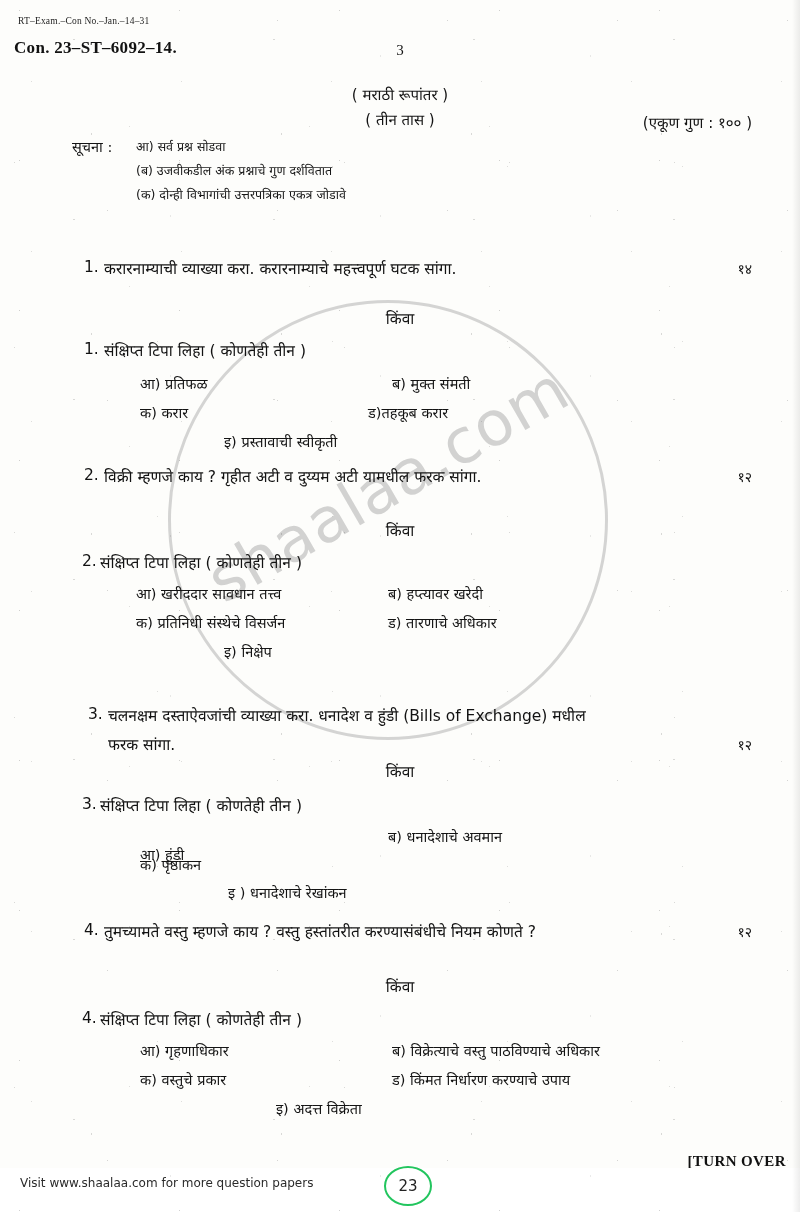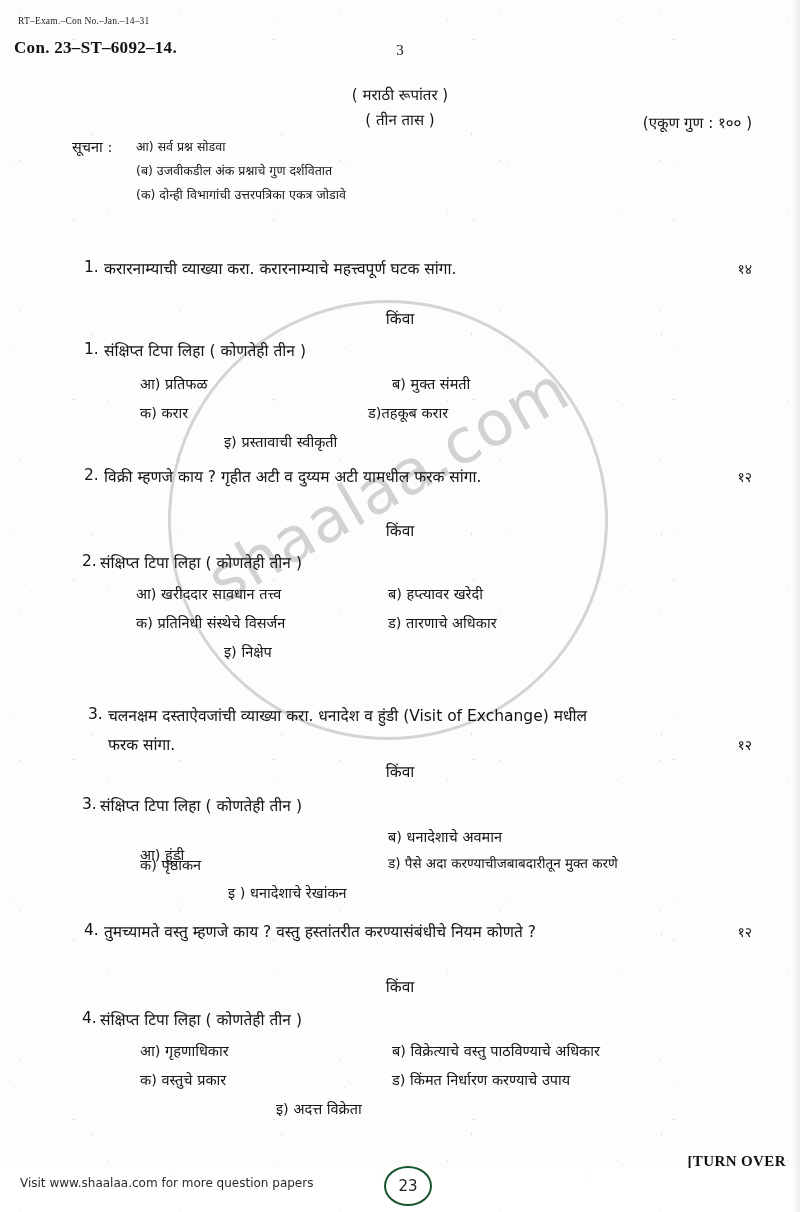--- a/index.html
+++ b/index.html
@@ -193,21 +193,21 @@
     font-size: 15px;
     letter-spacing: .4px;
     color: #111;
   }
   #pagestamp {
     position: absolute;
     left: 384px;
     top: 1166px;
     width: 44px;
     height: 36px;
-    border: 2px solid #14532d;
+    border: 2px solid #22c55e;
     border-radius: 50%;
     font-family: "DejaVu Sans", sans-serif;
     font-size: 15px;
     color: #222;
     display: flex;
     align-items: center;
     justify-content: center;
   }
   .edge-shadow {
     position: absolute;
@@ -262,32 +262,31 @@
 
   <div class="q qtext dv" style="left:82px; top:552px;">2.</div>
   <div class="q qtext dv" style="left:100px; top:551px;">संक्षिप्त टिपा लिहा ( कोणतेही तीन )</div>
   <div class="opt dv" style="left:136px; top:583px;">आ) खरीददार सावधान तत्त्व</div>
   <div class="opt dv" style="left:388px; top:583px;">ब) हप्त्यावर खरेदी</div>
   <div class="opt dv" style="left:136px; top:612px;">क) प्रतिनिधी संस्थेचे विसर्जन</div>
   <div class="opt dv" style="left:388px; top:612px;">ड) तारणाचे अधिकार</div>
   <div class="opt dv" style="left:224px; top:641px;">इ) निक्षेप</div>
 
   <div class="q qtext dv" style="left:88px; top:705px;">3.</div>
-  <div class="q qtext dv" style="left:108px; top:704px;">चलनक्षम दस्ताऐवजांची व्याख्या करा.  धनादेश व हुंडी (Visit of Exchange) मधील</div>
+  <div class="q qtext dv" style="left:108px; top:704px;">चलनक्षम दस्ताऐवजांची व्याख्या करा.  धनादेश व हुंडी (Bills of Exchange) मधील</div>
   <div class="q qtext dv" style="left:108px; top:733px;">फरक सांगा.</div>
   <div class="marks dv" style="top:735px;">१२</div>
 
   <div class="kiva dv" style="top:760px;">किंवा</div>
 
   <div class="q qtext dv" style="left:82px; top:795px;">3.</div>
   <div class="q qtext dv" style="left:100px; top:794px;">संक्षिप्त टिपा लिहा ( कोणतेही तीन )</div>
   <div class="opt dv" style="left:140px; top:844px;">आ) हुंडी</div>
   <div class="opt dv" style="left:388px; top:826px;">ब) धनादेशाचे अवमान</div>
   <div class="opt dv" style="left:140px; top:854px;">क) पृष्ठांकन</div>
-  <div class="opt dv" style="left:388px; top:854px; font-size:13.5px;">ड) पैसे अदा करण्याचीजबाबदारीतून   मुक्त करणे</div>
   <div class="opt dv" style="left:228px; top:882px;text-align:center;">इ ) धनादेशाचे रेखांकन</div>
 
   <div class="q qtext dv" style="left:84px; top:921px;">4.</div>
   <div class="q qtext dv" style="left:104px; top:920px;">तुमच्यामते वस्तु म्हणजे काय ? वस्तु हस्तांतरीत करण्यासंबंधीचे नियम कोणते ?</div>
   <div class="marks dv" style="top:922px;">१२</div>
 
   <div class="kiva dv" style="top:975px;">किंवा</div>
 
   <div class="q qtext dv" style="left:82px; top:1009px;">4.</div>
   <div class="q qtext dv" style="left:100px; top:1008px;">संक्षिप्त टिपा लिहा ( कोणतेही तीन )</div>

